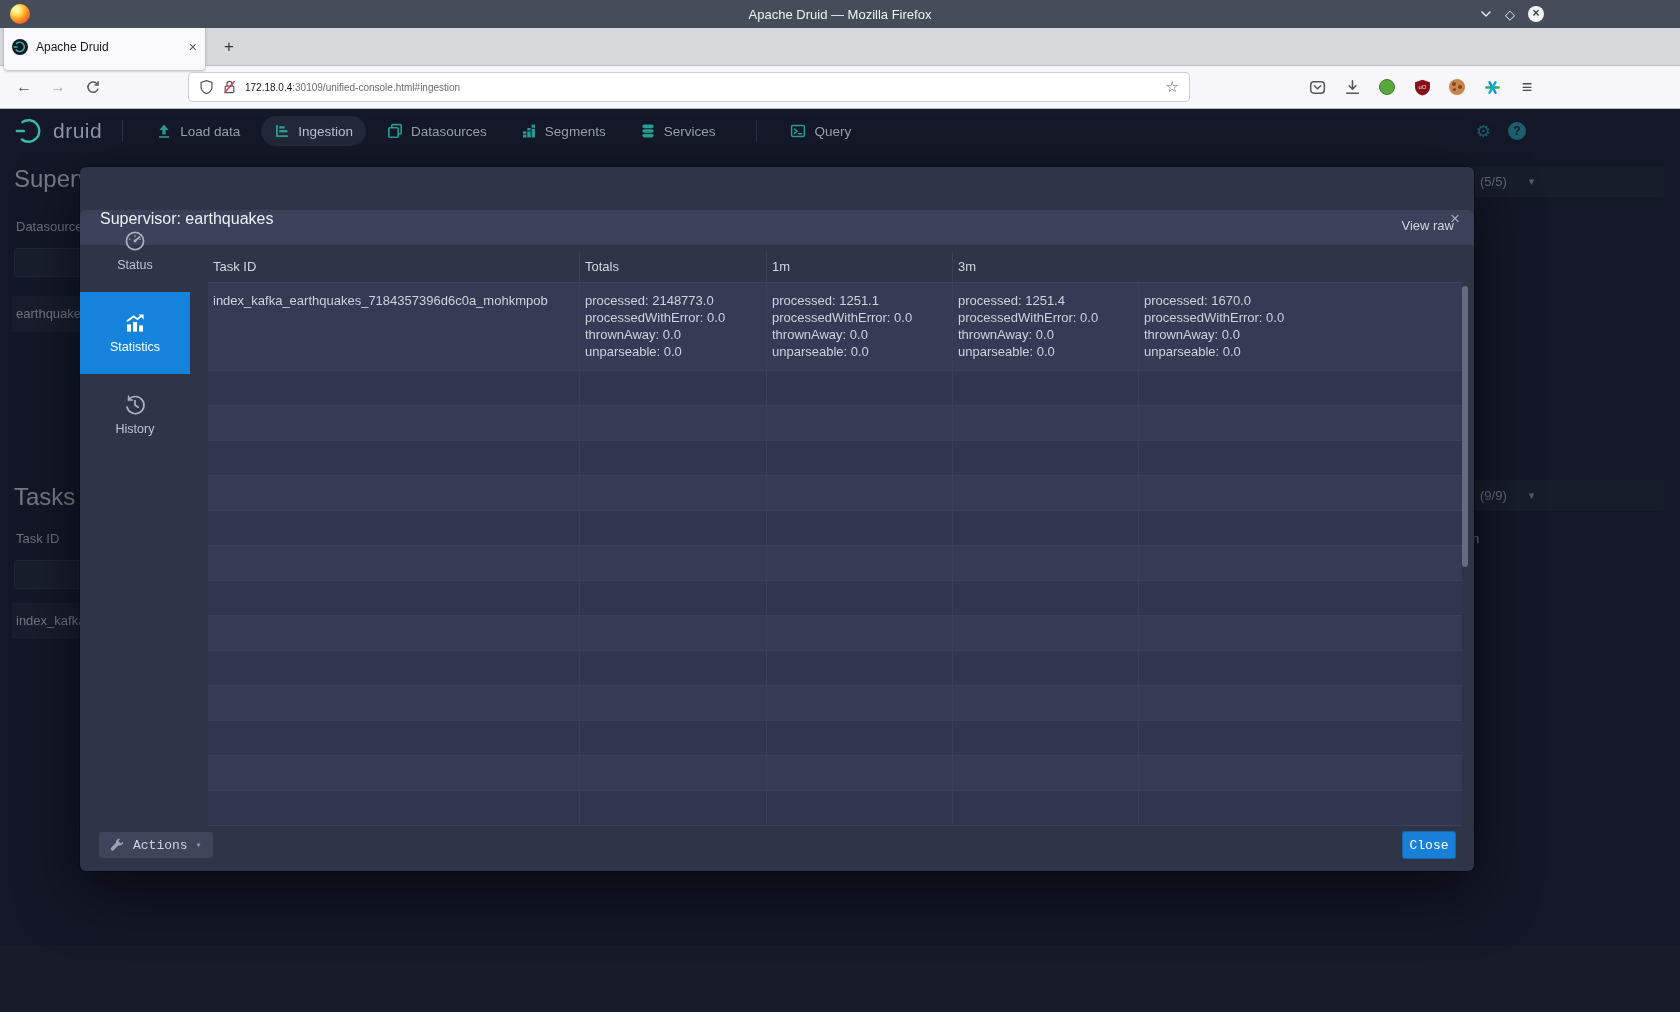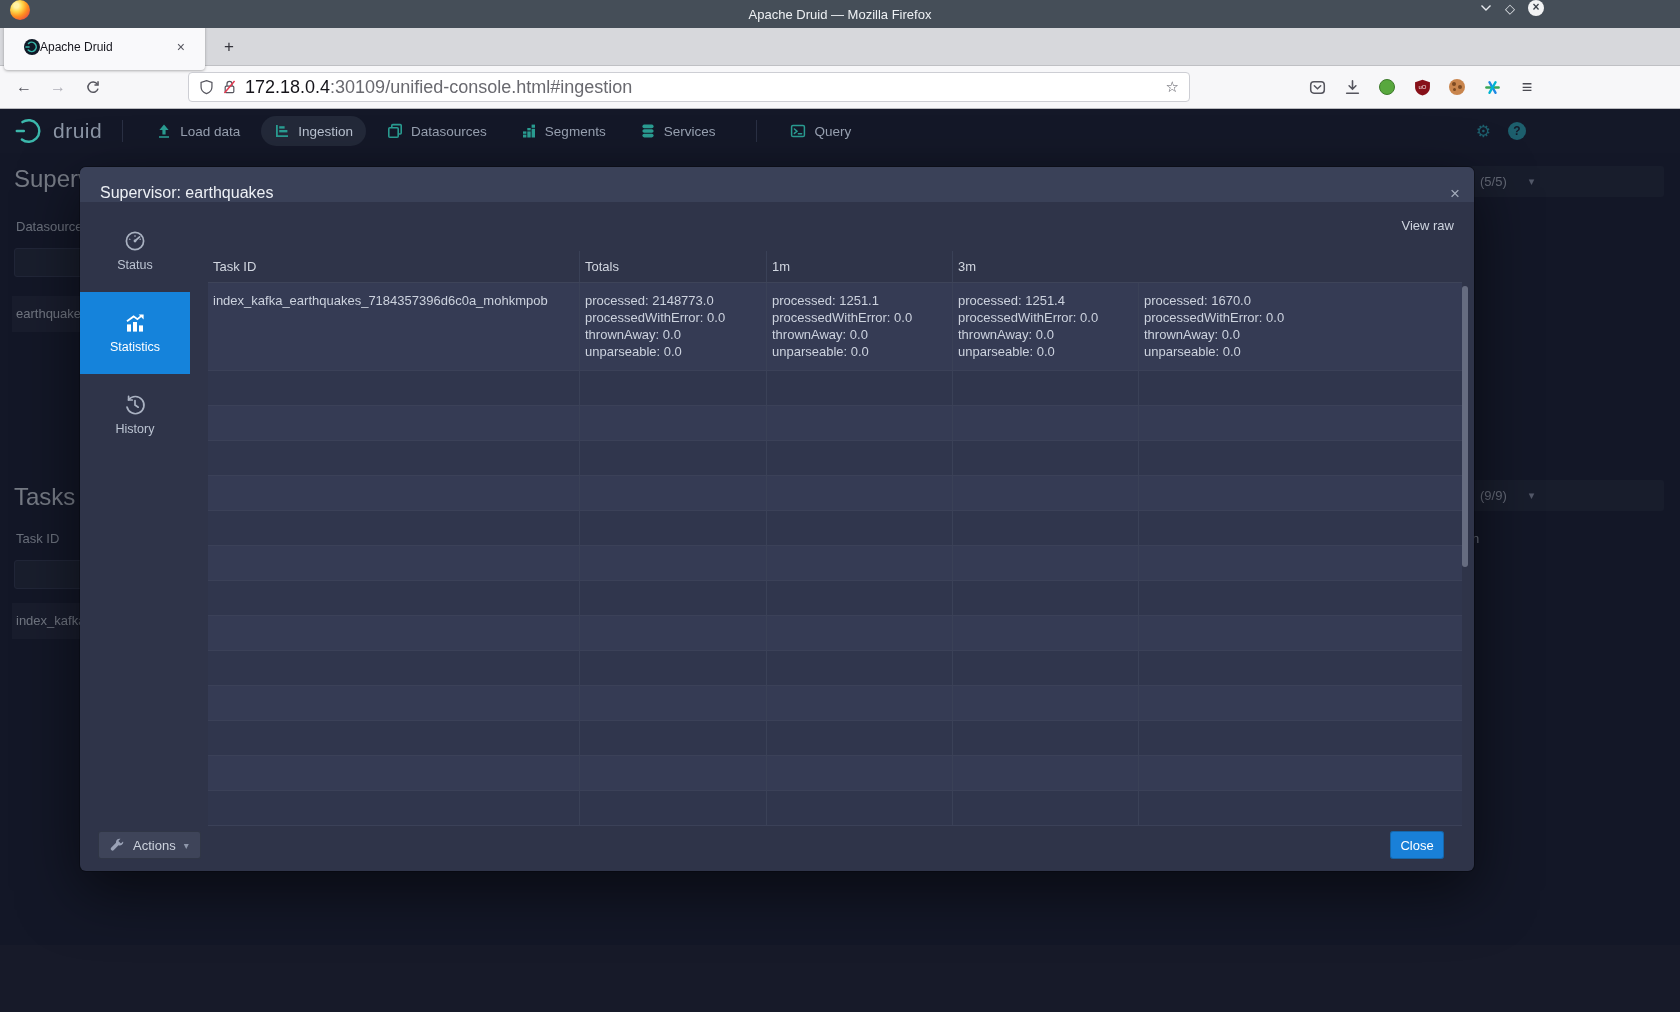--- a/index.html
+++ b/index.html
@@ -1,43 +1,43 @@
 <!DOCTYPE html>
 <html><head>
 <meta charset="utf-8">
 <style>
   * { margin:0; padding:0; box-sizing:border-box; }
   html,body { width:1680px; height:1012px; overflow:hidden; }
   body { font-family:"Liberation Sans", sans-serif; background:#131726; position:relative; }
   svg { display:block; }
 
   
-  .titlebar { height:28px; background:#454e58; display:flex; align-items:flex-start; position:relative; padding:0 10px; }
+  .titlebar { height:28px; background:#454e58; display:flex; align-items:center; position:relative; padding:0 10px; }
   .fx-logo { width:20px; height:20px; border-radius:50%; margin-left:0;
     background:radial-gradient(circle at 32% 28%, #fff3a6 0 12%, #ffd84d 30%, #ff8f1f 55%, #f0583b 78%, #b5324d 100%); }
   .win-title { position:absolute; left:50%; top:50%; transform:translate(-50%,-50%); color:#eef1f4; font-size:13px; }
   .win-controls { margin-left:auto; display:flex; align-items:center; gap:13px; padding-right:126px; color:#e7eaee; }
   .win-chevron svg { stroke:#e7eaee; }
   .win-diamond { font-size:13px; line-height:1; }
   .win-close { width:16px; height:16px; border-radius:50%; background:#f2f3f4; color:#3c434b; font-size:12px; line-height:15px; text-align:center; font-weight:bold; }
 
   
   .tabbar { height:38px; background:#d7d8dc; display:flex; align-items:center; padding:0 4px; border-bottom:1px solid #bfc0c4; }
-  .tab { width:201px; height:46px; background:#f9f9fb; border-radius:4px; box-shadow:0 1px 3px rgba(0,0,0,.3); display:flex; align-items:center; padding:0 20px; }
+  .tab { width:201px; height:46px; background:#f9f9fb; border-radius:4px; box-shadow:0 1px 3px rgba(0,0,0,.3); display:flex; align-items:center; padding:0 8px; gap:8px; }
   .tab-title { font-size:12px; color:#17171e; flex:1; white-space:nowrap; overflow:hidden; }
   .tab-close { color:#55555e; font-size:14px; line-height:1; }
   .newtab { width:28px; height:28px; margin-left:10px; color:#33333b; font-size:17px; display:flex; align-items:center; justify-content:center; border-radius:4px; }
 
   
   .toolbar { height:43px; background:#f7f7f9; border-bottom:1px solid #b9babf; display:flex; align-items:center; padding:0 10px; }
   .navbtn { width:28px; height:28px; display:flex; align-items:center; justify-content:center; font-size:16px; color:#55555e; border-radius:4px; }
   .navbtn + .navbtn { margin-left:6px; }
   .navbtn.disabled { color:#b0b0b8; }
   .urlbar { margin-left:82px; width:1002px; height:30px; background:#ffffff; border:1px solid #cdced4; border-radius:4px; display:flex; align-items:center; padding:0 10px; gap:8px; }
-  .url-text { font-size:18px; color:#69696f; flex:1; white-space:nowrap; overflow:hidden; }
+  .url-text { font-size:10px; color:#69696f; flex:1; white-space:nowrap; overflow:hidden; }
   .url-host { color:#15141a; }
   .url-star { margin-left:auto; color:#55555e; font-size:15px; }
   .ext-icons { display:flex; align-items:center; gap:17px; margin-left:auto; padding-right:134px; }
   .ext { width:18px; height:18px; display:flex; align-items:center; justify-content:center; }
   .badger { width:16px; height:16px; border-radius:50%; background:#58a83e; border:1px solid #3d7a2b; }
   .cookie { width:16px; height:16px; border-radius:50%; background:#c9854d; position:relative; }
   .cookie i { position:absolute; border-radius:50%; background:#7c4a22; width:4px; height:4px; }
   .cookie i:nth-child(1){ left:3px; top:3px; } .cookie i:nth-child(2){ left:9px; top:6px; } .cookie i:nth-child(3){ left:4px; top:9px; width:3px; height:3px; }
   .hamburger { font-size:18px; color:#4a4a52; line-height:1; }
 
@@ -61,21 +61,21 @@
   .bg-rowbg { position:absolute; width:170px; height:36px; background:#252b3e; }
   .bg-rowtext { position:absolute; font-size:13px; color:#c2c9d6; }
   .refresh-group { position:absolute; width:194px; height:31px; background:#242a3d; border-radius:3px; display:flex; align-items:center; padding:0 10px; gap:22px; color:#aab2c1; font-size:13px; }
   .refresh-caret { font-size:11px; color:#8f97ab; }
   .bg-band { position:absolute; left:0; width:1680px; background:#212637; }
   .backdrop { position:absolute; inset:0; background:rgba(10,13,24,.45); }
 
   
   .dialog { position:absolute; left:80px; top:14px; width:1394px; height:704px; background:#2f3449; border-radius:6px;
             box-shadow:0 0 0 1px rgba(0,0,0,.25), 0 20px 60px rgba(0,0,0,.55); }
-  .dlg-header { height:35px; background:#3a4158; border-radius:6px 6px 0 0; display:flex; align-items:flex-end; padding:0 14px 0 20px; }
+  .dlg-header { height:35px; background:#3a4158; border-radius:6px 6px 0 0; display:flex; align-items:flex-start; padding:0 14px 0 20px;margin-top:43px; }
   .dlg-title { font-size:16px; color:#edf0f5; font-weight:500; }
   .dlg-close { margin-left:auto; color:#a3abba; font-size:17px; line-height:1; }
   .dlg-body { position:absolute; top:35px; bottom:52px; left:0; right:0; display:flex; }
   .side-tabs { width:110px; padding-top:8px; }
   .stab { height:82px; display:flex; flex-direction:column; align-items:center; justify-content:center; gap:6px; color:#bcc4d2; }
   .stab .sicon { color:#aab2c2; }
   .stab-label { font-size:12.5px; }
   .stab.active { background:#1583db; color:#ffffff; }
   .stab.active .sicon { color:#ffffff; }
   .dlg-main { flex:1; position:relative; }
@@ -84,21 +84,21 @@
   .trow { display:grid; grid-template-columns:372px 187px 186px 186px 1fr; }
   .thead { height:32px; border-bottom:1px solid #3e4459; color:#d2d7e1; }
   .thead .tcell { line-height:31px; }
   .tcell { padding-left:5px; border-right:1px solid #3a4157; overflow:hidden; }
   .tcell:last-child { border-right:none; }
   .trow.data { height:88px; background:#353b54; border-bottom:1px solid #3b4158; color:#ccd2de; }
   .trow.data .tcell { padding-top:9px; padding-right:8px; line-height:17px; }
   .trow.empty { height:35px; background:#30364d; border-bottom:1px solid #3b4158; }
   .trow.empty.alt { background:#353b54; }
   .scroll-thumb { position:absolute; right:6px; top:84px; width:6px; height:281px; border-radius:3px; background:rgba(171,178,196,.45); }
-  .dlg-footer { position:absolute; bottom:0; left:0; right:12px; height:52px; padding:12px 18px; display:flex; align-items:center; justify-content:space-between; }
+  .dlg-footer { position:absolute; bottom:0; left:0; right:0; height:52px; padding:12px 18px; display:flex; align-items:center; justify-content:space-between;font-family:Liberation Mono, monospace; }
   .actions-btn { height:28px; display:flex; align-items:center; gap:8px; padding:0 12px; background:#3e4459; border-radius:3px;
                  box-shadow:inset 0 0 0 1px rgba(16,22,26,.3); color:#cdd3de; font-size:13px; }
   .actions-caret { font-size:10px; color:#8f97ab; }
   .close-btn { height:28px; width:54px; background:#1980d8; border-radius:3px; color:#fff; font-size:13px; display:flex; align-items:center; justify-content:center;
                box-shadow:inset 0 0 0 1px rgba(16,22,26,.25); }
 </style>
 </head>
 <body>
 
 <div class="titlebar">

